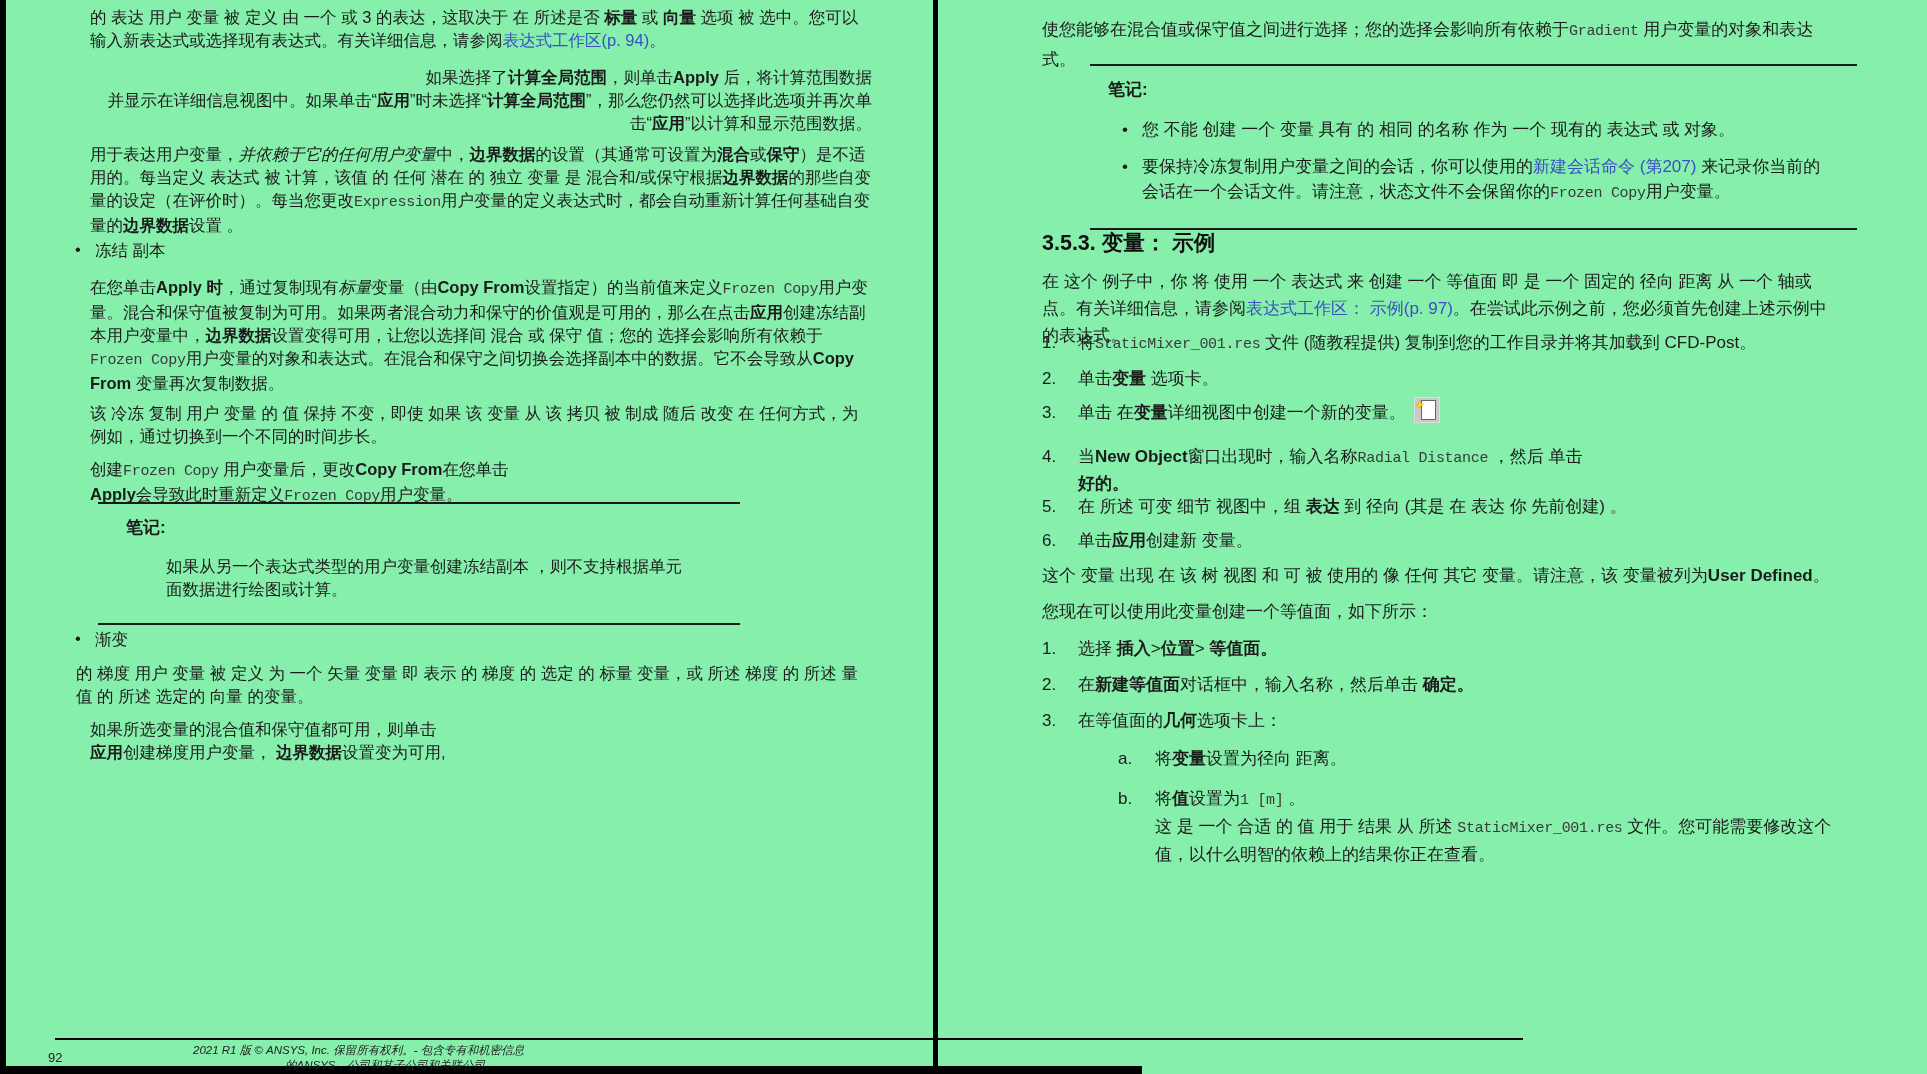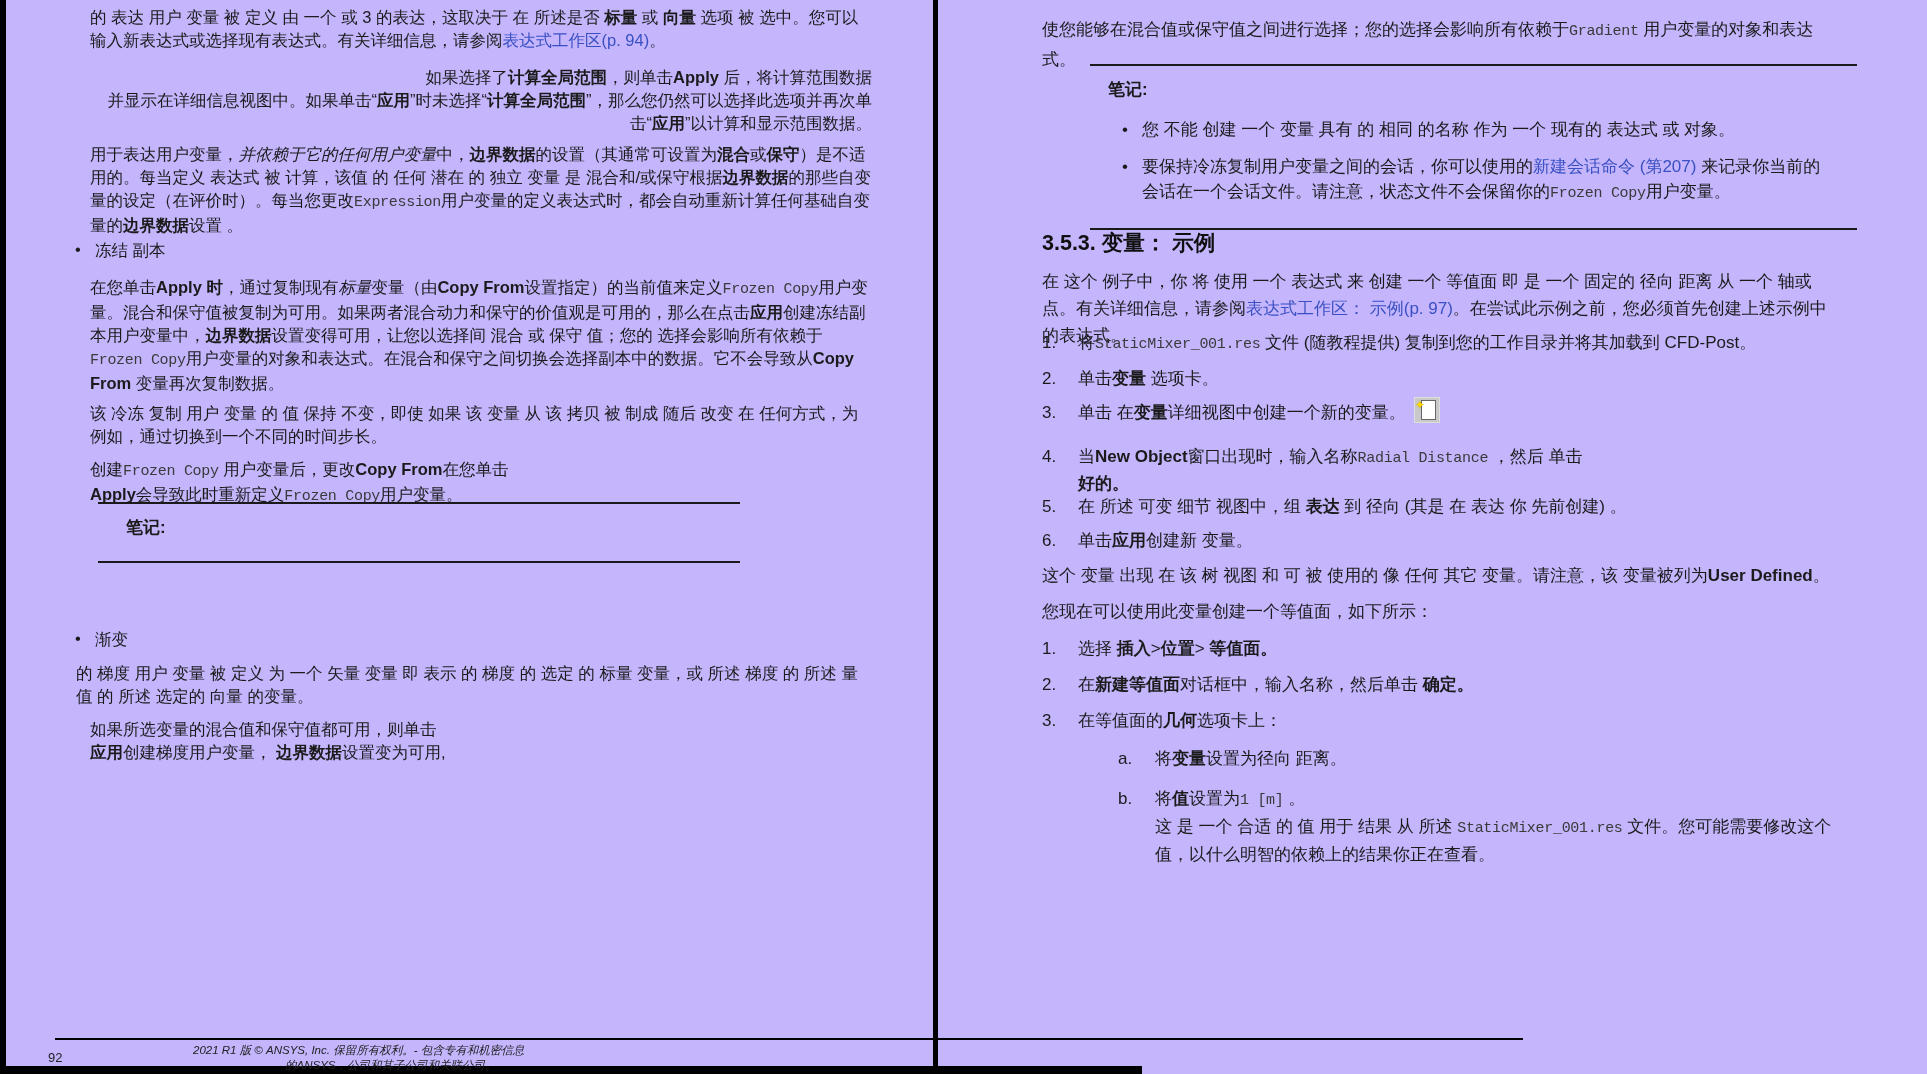--- a/index.html
+++ b/index.html
@@ -1,16 +1,16 @@
 <!DOCTYPE html>
 <html><head>
 <meta charset="utf-8">
 <style>
   html,body{margin:0;padding:0;background:#ffffff;}
-  #canvas{position:relative;width:1927px;height:1074px;background:#c4b5fd;overflow:hidden;
+  #canvas{position:relative;width:1927px;height:1074px;background:#86efac;overflow:hidden;
           font-family:"Liberation Sans","DejaVu Sans",sans-serif;color:#1b1b1b;}
   .blk{position:absolute;}
   
   .lp{font-size:16.5px;line-height:23px;}
   
   .rp{font-size:17px;line-height:27px;}
   .rstep{font-size:17px;line-height:25px;display:flex;}
   .num{flex:0 0 36px;}
   .numsub{flex:0 0 37px;}
   .cnt{flex:1 1 auto;}
@@ -58,20 +58,21 @@
     </div>
 
     <div class="blk lp" style="left:90px;top:276px;width:782px;"><span>在您单击</span><span class="rb">Apply 时</span><span>，通过复制现有</span><span class="ri">标量</span><span>变量（由</span><span class="rb">Copy From</span><span>设置指定）的当前值来定义</span><span class="rm">Frozen Copy</span><span>用户变量。混合和保守值被复制为可用。如果两者混合动力和保守的价值观是可用的，那么在点击</span><span class="rb">应用</span><span>创建冻结副本用户变量中，</span><span class="rb">边界数据</span><span>设置变得可用，让您以选择间 混合 或 保守 值；您的 选择会影响所有依赖于</span><span class="rm">Frozen Copy</span><span>用户变量的对象和表达式。在混合和保守之间切换会选择副本中的数据。它不会导致从</span><span class="rb">Copy From</span><span> 变量再次复制数据。</span></div>
 
     <div class="blk lp" style="left:90px;top:402px;width:782px;"><span>该 冷冻 复制 用户 变量 的 值 保持 不变，即使 如果 该 变量 从 该 拷贝 被 制成 随后 改变 在 任何方式，为例如，通过切换到一个不同的时间步长。</span></div>
 
     <div class="blk lp" style="left:90px;top:458px;width:782px;"><span>创建</span><span class="rm">Frozen Copy</span><span> 用户变量后，更改</span><span class="rb">Copy From</span><span>在您单击</span><br><span class="rb">Apply</span><span>会导致此时重新定义</span><span class="rm">Frozen Copy</span><span>用户变量。</span></div>
 
     <div class="blk note" style="left:98px;top:502px;width:642px;padding:12px 0 22px 28px;box-sizing:border-box;">
       <div class="note-title">笔记:</div>
+      <div class="lp" style="margin:16px 0 0 40px;width:530px;"><span>如果从另一个表达式类型的用户变量创建冻结副本 ，则不支持根据单元面数据进行绘图或计算。</span></div>
     </div>
 
     <div class="blk bullet-row" style="left:75px;top:629px;width:780px;">
       <span class="bullet-dot">•</span>
       <span>渐变</span>
     </div>
 
     <div class="blk lp" style="left:76px;top:662px;width:782px;"><span>的 梯度 用户 变量 被 定义 为 一个 矢量 变量 即 表示 的 梯度 的 选定 的 标量 变量，或 所述 梯度 的 所述 量值 的 所述 选定的 向量 的变量。</span></div>
 
     <div class="blk lp" style="left:90px;top:718px;width:782px;"><span>如果所选变量的混合值和保守值都可用，则单击</span><br><span class="rb">应用</span><span>创建梯度用户变量， </span><span class="rb">边界数据</span><span>设置变为可用,</span></div>

